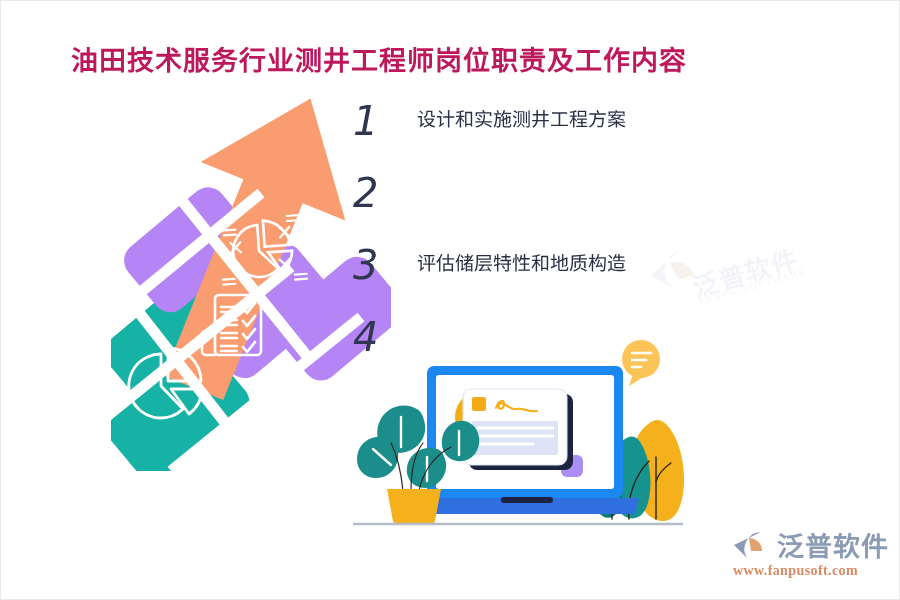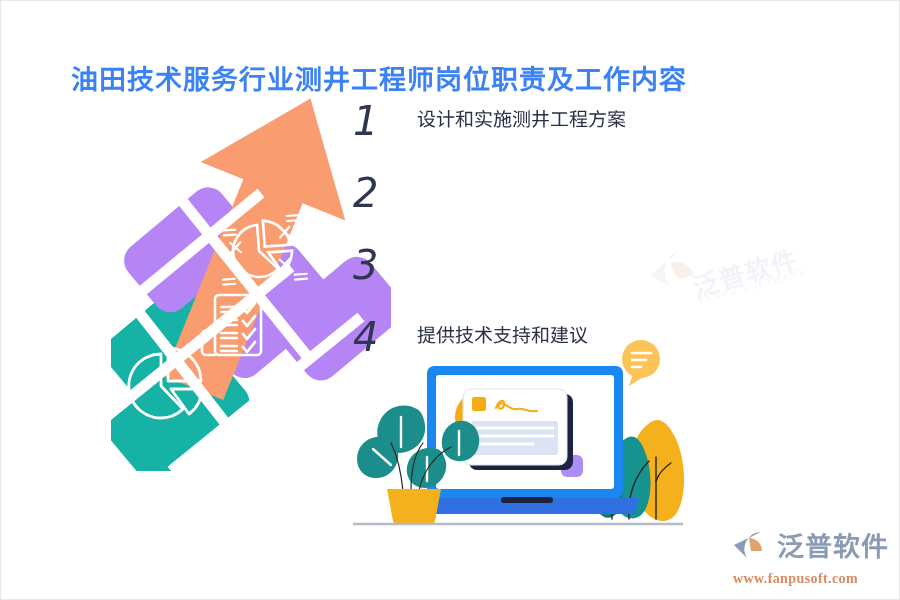--- a/index.html
+++ b/index.html
@@ -23,24 +23,23 @@
   
   #title {
     position: absolute;
     top: 38px;
     left: 0;
     width: 756px;
     text-align: center;
     font-family: "Liberation Serif", "DejaVu Serif", serif;
     font-size: 27px;
     font-weight: 700;
-    color: #3b82f6;
+    color: #be185d;
     letter-spacing: 1px;
     white-space: nowrap;
-    margin-top: 19px;
   }
 
   
   #graphic-left {
     position: absolute;
     left: 110px;
     top: 70px;
     width: 280px;
     height: 400px;
   }
@@ -145,21 +144,21 @@
     font-size: 27px;
     font-weight: 700;
     color: #8b9bb4;
     letter-spacing: 1px;
     margin-left: 6px;
     white-space: nowrap;
   }
   #brand .brand-url {
     position: absolute;
     left: 2px;
-    top: 48px;
+    top: 40px;
     font-family: "Liberation Serif", "DejaVu Serif", serif;
     font-size: 14px;
     font-weight: 700;
     color: #d98b63;
     letter-spacing: 0.4px;
     white-space: nowrap;
   }
 </style>
 </head>
 <body>
@@ -262,25 +261,25 @@
       <div class="row-num">1</div>
       <div class="row-text">设计和实施测井工程方案</div>
     </div>
 
     <div class="row">
       <div class="row-num">2</div>
     </div>
 
     <div class="row">
       <div class="row-num">3</div>
+      <div class="row-text">评估储层特性和地质构造</div>
     </div>
 
     <div class="row">
       <div class="row-num">4</div>
-      <div class="row-text">提供技术支持和建议</div>
     </div>
   </div>
 
   <div id="watermark">
     <svg width="70" height="48" viewBox="0 0 70 48" xmlns="http://www.w3.org/2000/svg" style="position:absolute;left:0;top:14px;">
       <path d="M4 22 L40 6 A22 22 0 0 0 22 40 Z" fill="#e9edf4"></path>
       <path d="M26 16 A18 18 0 0 1 46 34 L30 34 Z" fill="#f3e2d6"></path>
     </svg>
     <div class="wm-text">泛普软件</div>
     <div class="wm-sub">FANPU SOFTWARE</div>

